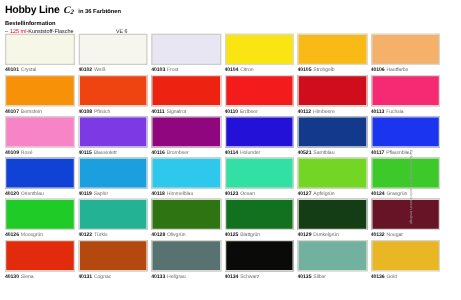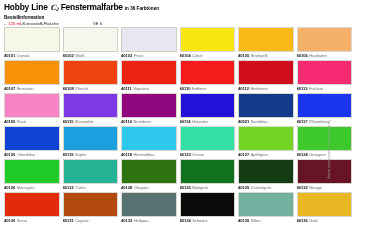--- a/index.html
+++ b/index.html
@@ -108,21 +108,20 @@
 </style>
 </head>
 <body>
 
 <div class="page">
 
   <div class="header">
     <div class="title-row">
       <span class="brand">Hobby Line</span>
       <span class="logo-mark"><span>C</span><span class="sub">2</span></span>
-      <span class="prod">Fenstermalfarbe</span>
       <span class="prod-suffix">in 36 Farbtönen</span>
     </div>
 
     <div class="order-title">Bestellinformation</div>
 
     <div class="order-line">
       <span class="dash">–</span>
       <span class="vol">125 ml</span>
       <span class="order-rest">-Kunststoff-Flasche</span>
       <span class="ve">VE 6</span>

